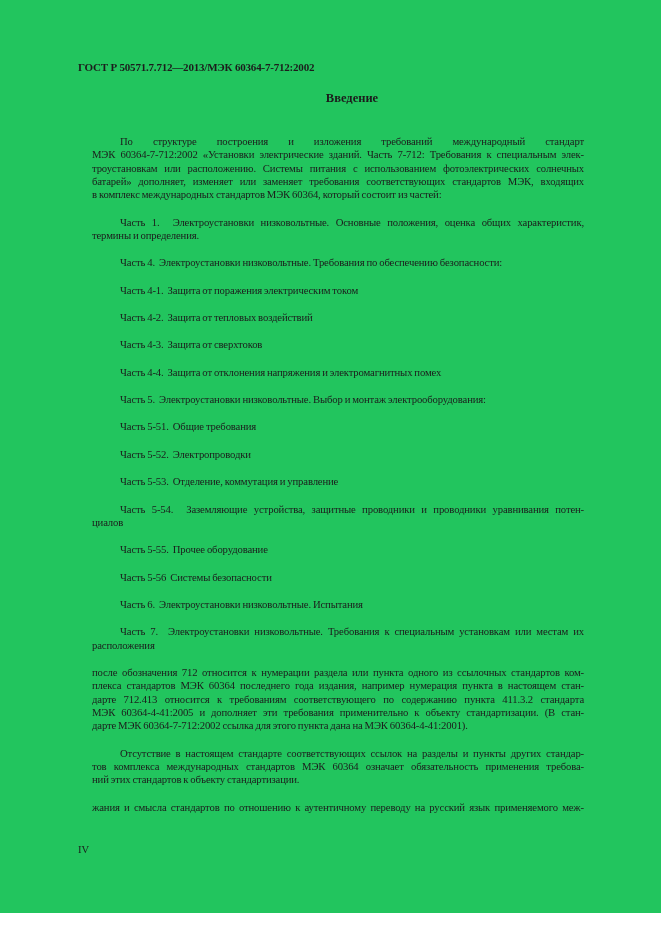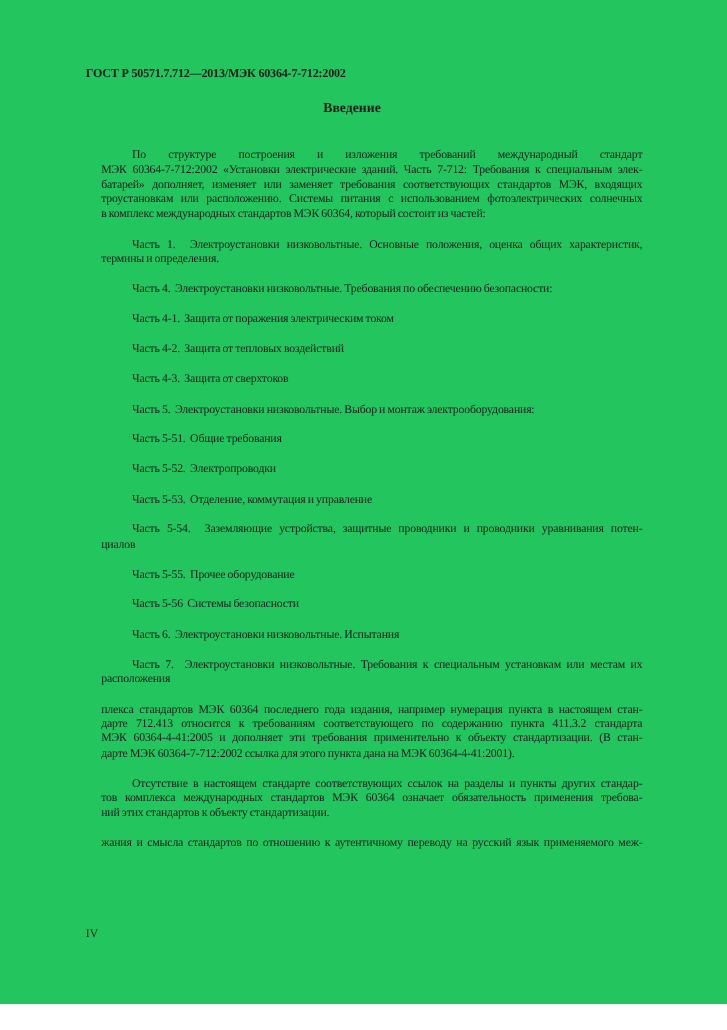--- a/index.html
+++ b/index.html
@@ -20,21 +20,21 @@
     position: absolute;
     left: 78px;
     top: 61px;
     font-size: 11px;
     font-weight: 700;
     letter-spacing: -0.2px;
     white-space: nowrap;
   }
   .doc-title {
     position: absolute;
-    left: 60px;
+    left: 92px;
     top: 91px;
     width: 520px;
     text-align: center;
     font-size: 12.5px;
     font-weight: 700;
   }
   .doc-body {
     position: absolute;
     left: 78px;
     top: 121px;
@@ -69,39 +69,42 @@
 
 <div class="page">
   <div class="doc-header">ГОСТ Р 50571.7.712—2013/МЭК 60364-7-712:2002</div>
 
   <div class="doc-title">Введение</div>
 
   <div class="doc-body">
       <div class="paragraph">
         <div class="line indent j">По структуре построения и изложения требований международный стандарт</div>
         <div class="line j">МЭК 60364-7-712:2002 «Установки электрические зданий. Часть 7-712: Требования к специальным элек-</div>
+        <div class="line j">троустановкам или расположению. Системы питания с использованием фотоэлектрических солнечных</div>
         <div class="line j">батарей» дополняет, изменяет или заменяет требования соответствующих стандартов МЭК, входящих</div>
-        <div class="line j">троустановкам или расположению. Системы питания с использованием фотоэлектрических солнечных</div>
         <div class="line">в комплекс международных стандартов МЭК 60364, который состоит из частей:</div>
       </div>
       <div class="paragraph">
         <div class="line indent j">Часть 1.&nbsp; Электроустановки низковольтные. Основные положения, оценка общих характеристик,</div>
         <div class="line">термины и определения.</div>
       </div>
       <div class="paragraph">
         <div class="line indent">Часть 4.&nbsp; Электроустановки низковольтные. Требования по обеспечению безопасности:</div>
       </div>
       <div class="paragraph">
         <div class="line indent">Часть 4-1.&nbsp; Защита от поражения электрическим током</div>
       </div>
       <div class="paragraph">
         <div class="line indent">Часть 4-2.&nbsp; Защита от тепловых воздействий</div>
       </div>
       <div class="paragraph">
         <div class="line indent">Часть 4-3.&nbsp; Защита от сверхтоков</div>
+      </div>
+      <div class="paragraph">
+        <div class="line indent">Часть 4-4.&nbsp; Защита от отклонения напряжения и электромагнитных помех</div>
       </div>
       <div class="paragraph">
         <div class="line indent">Часть 5.&nbsp; Электроустановки низковольтные. Выбор и монтаж электрооборудования:</div>
       </div>
       <div class="paragraph">
         <div class="line indent">Часть 5-51.&nbsp; Общие требования</div>
       </div>
       <div class="paragraph">
         <div class="line indent">Часть 5-52.&nbsp; Электропроводки</div>
       </div>
@@ -119,20 +122,21 @@
         <div class="line indent">Часть 5-56&nbsp; Системы безопасности</div>
       </div>
       <div class="paragraph">
         <div class="line indent">Часть 6.&nbsp; Электроустановки низковольтные. Испытания</div>
       </div>
       <div class="paragraph">
         <div class="line indent j">Часть 7.&nbsp; Электроустановки низковольтные. Требования к специальным установкам или местам их</div>
         <div class="line">расположения</div>
       </div>
       <div class="paragraph">
+        <div class="line j">после обозначения 712 относится к нумерации раздела или пункта одного из ссылочных стандартов ком-</div>
         <div class="line j">плекса стандартов МЭК 60364 последнего года издания, например нумерация пункта в настоящем стан-</div>
         <div class="line j">дарте 712.413 относится к требованиям соответствующего по содержанию пункта 411.3.2 стандарта</div>
         <div class="line j">МЭК 60364-4-41:2005 и дополняет эти требования применительно к объекту стандартизации. (В стан-</div>
         <div class="line">дарте МЭК 60364-7-712:2002 ссылка для этого пункта дана на МЭК 60364-4-41:2001).</div>
       </div>
       <div class="paragraph">
         <div class="line indent j">Отсутствие в настоящем стандарте соответствующих ссылок на разделы и пункты других стандар-</div>
         <div class="line j">тов комплекса международных стандартов МЭК 60364 означает обязательность применения требова-</div>
         <div class="line">ний этих стандартов к объекту стандартизации.</div>
       </div>

